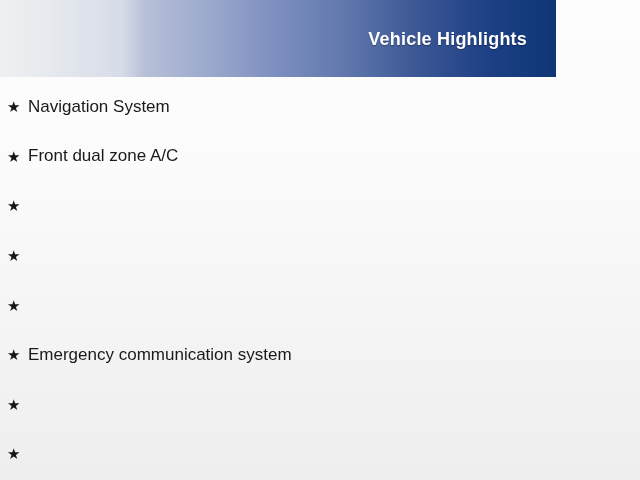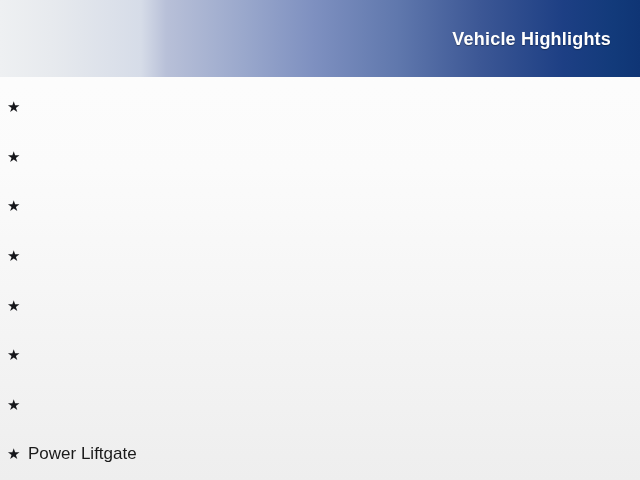--- a/index.html
+++ b/index.html
@@ -21,21 +21,21 @@
     box-sizing: border-box;
     background: linear-gradient(to bottom, #fdfdfd 0%, #fbfbfb 35%, #f4f4f4 70%, #eeeeee 100%);
     overflow: hidden;
   }
 
   
   #header {
     position: absolute;
     left: 0;
     top: 0;
-    width: 640px;
+    width: 556px;
     height: 77px;
     background: linear-gradient(to right,
         #eef0f2 0%,
         #e7eaee 8%,
         #d6dce8 22%,
         #b8c0d8 26%,
         #9aa8cc 38%,
         #7e90c0 49%,
         #6078ad 62%,
         #3c5795 75%,
@@ -99,46 +99,48 @@
 <div id="slide">
 
   <div id="header">
     <h1 id="header-title">Vehicle Highlights</h1>
   </div>
 
   <ul id="highlights-list">
 
     <li class="highlight-item">
       <span class="bullet-star">★</span>
+      <span class="highlight-label">Navigation System</span>
+    </li>
+
+    <li class="highlight-item">
+      <span class="bullet-star">★</span>
+      <span class="highlight-label">Front dual zone A/C</span>
     </li>
 
     <li class="highlight-item">
       <span class="bullet-star">★</span>
     </li>
 
     <li class="highlight-item">
       <span class="bullet-star">★</span>
     </li>
 
     <li class="highlight-item">
       <span class="bullet-star">★</span>
     </li>
 
     <li class="highlight-item">
       <span class="bullet-star">★</span>
+      <span class="highlight-label">Emergency communication system</span>
     </li>
 
     <li class="highlight-item">
       <span class="bullet-star">★</span>
     </li>
 
     <li class="highlight-item">
       <span class="bullet-star">★</span>
     </li>
 
-    <li class="highlight-item">
-      <span class="bullet-star">★</span>
-      <span class="highlight-label">Power Liftgate</span>
-    </li>
-
   </ul>
 
 </div>
 
 </body></html>

